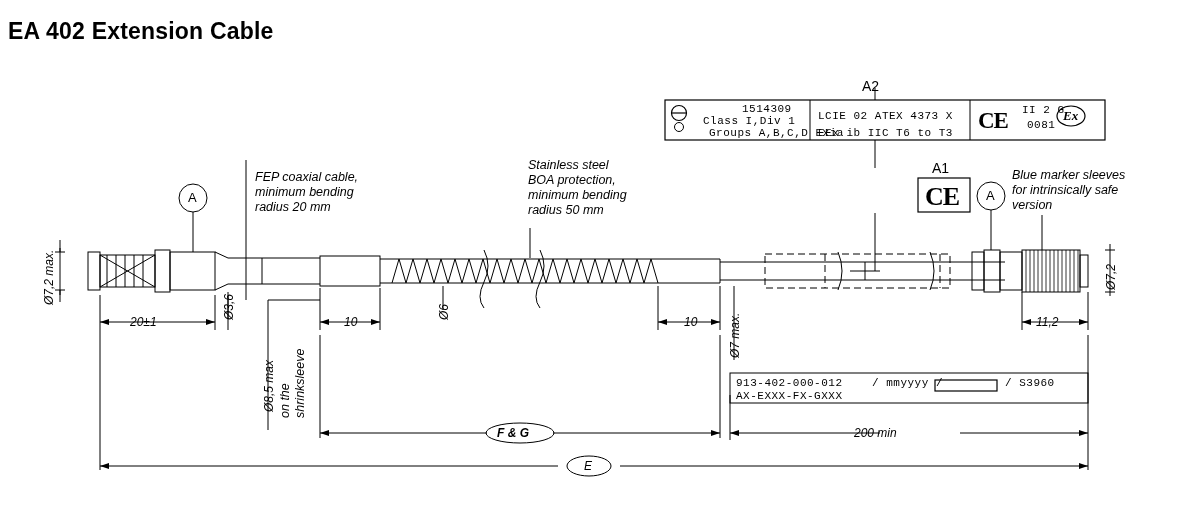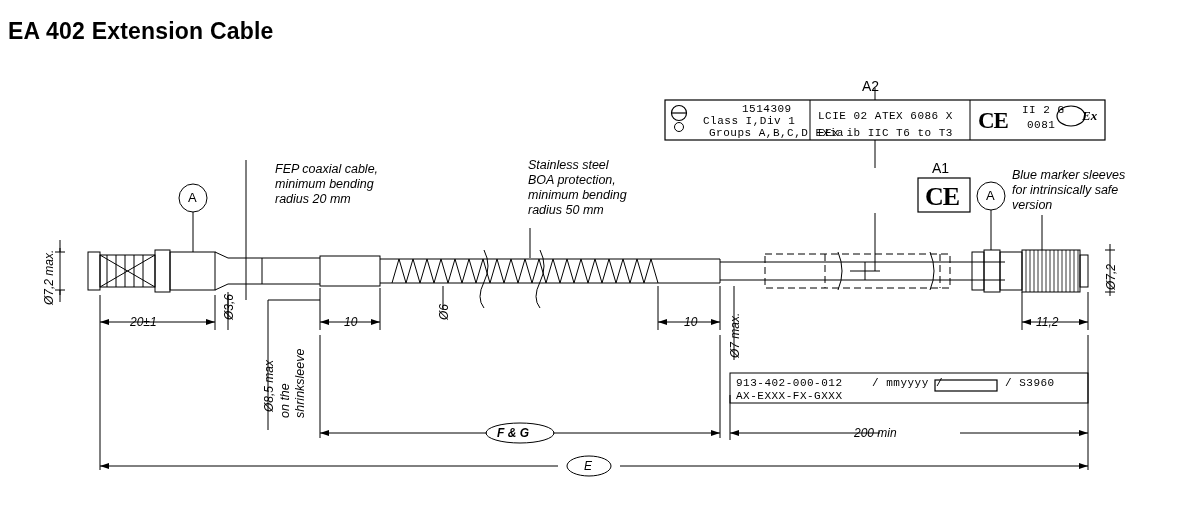--- a/index.html
+++ b/index.html
@@ -215,34 +215,34 @@
     <rect x="730" y="373" width="358" height="30"></rect>
     <rect x="935" y="380" width="62" height="11" stroke-width="1.2"></rect>
   </g>
 </svg>
 
 <div class="lbl" style="left:862px;top:78px;font-size:14px;text-align:center;">A2</div>
 
 <div class="mono" style="position:absolute;left:742px;top:103px;">1514309</div>
 <div class="mono" style="position:absolute;left:703px;top:115px;">Class I,Div 1</div>
 <div class="mono" style="position:absolute;left:709px;top:127px;">Groups A,B,C,D Exia</div>
-<div class="mono" style="position:absolute;left:818px;top:110px;">LCIE 02 ATEX 6086 X</div>
+<div class="mono" style="position:absolute;left:818px;top:110px;">LCIE 02 ATEX 4373 X</div>
 <div class="mono" style="position:absolute;left:818px;top:127px;">EEx ib IIC T6 to T3</div>
 <div style="position:absolute;left:978px;top:108px;font-family:'Liberation Serif',serif;font-weight:bold;font-size:23px;letter-spacing:-1px;">CE</div>
 <div class="mono" style="position:absolute;left:1027px;top:119px;text-align:center;">0081</div>
 <div class="mono" style="position:absolute;left:1022px;top:104px;">II 2 G</div>
-<div style="position:absolute;left:1063px;top:108px;font-family:'Liberation Serif',serif;font-weight:bold;font-size:13px;font-style:italic;margin-left:19px;">Ex</div>
+<div style="position:absolute;left:1063px;top:108px;font-family:'Liberation Serif',serif;font-weight:bold;font-size:13px;font-style:italic;">Ex</div>
 
 <div class="lbl" style="left:932px;top:160px;font-size:14px;">A1</div>
 <div class="ceA1" style="left:925px;top:182px;">CE</div>
 
 <div class="lbl" style="left:188px;top:190px;">A</div>
 <div class="lbl" style="left:986px;top:188px;">A</div>
 
-<div class="note" style="left:255px;top:162px;width:170px;margin-left:20px;">FEP coaxial cable,
+<div class="note" style="left:255px;top:170px;width:170px;">FEP coaxial cable,
 minimum bending
 radius 20 mm</div>
 <div class="note" style="left:528px;top:158px;width:180px;">Stainless steel
 BOA protection,
 minimum bending
 radius 50 mm</div>
 <div class="note" style="left:1012px;top:168px;width:165px;font-style:italic;">Blue marker sleeves
 for intrinsically safe
 version</div>
 

